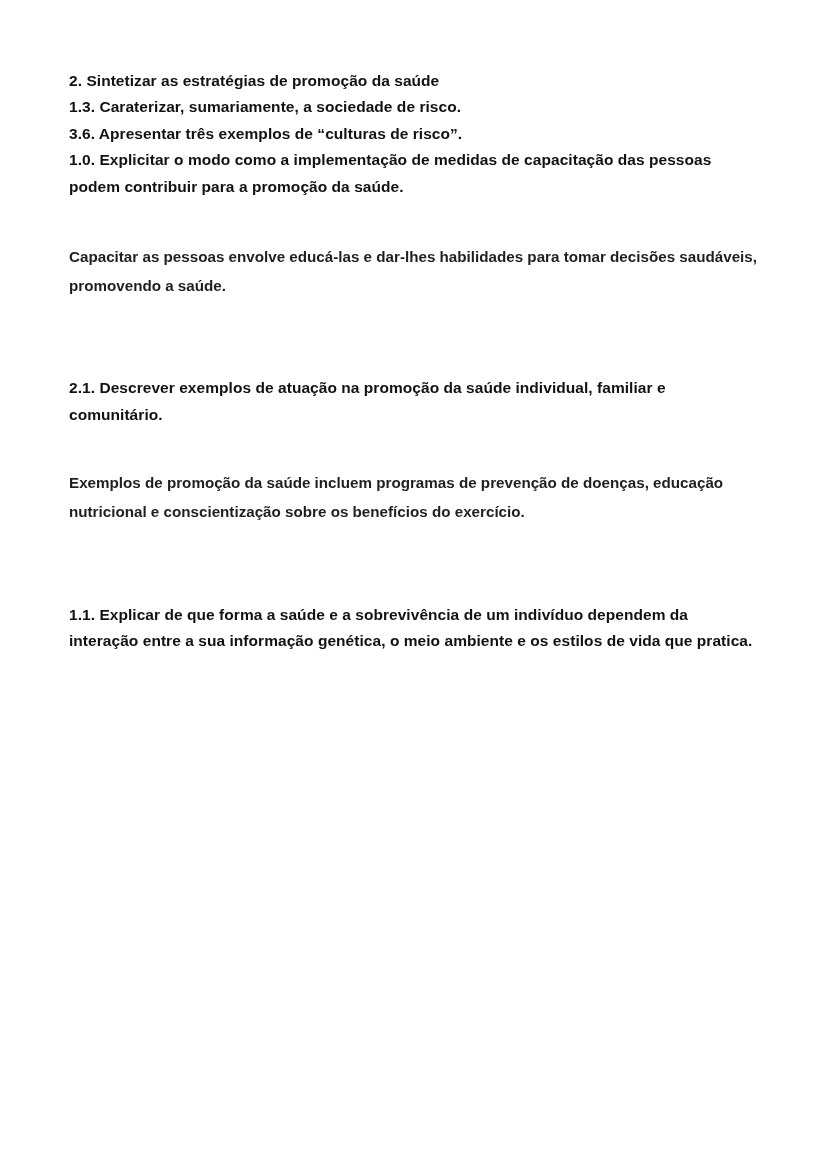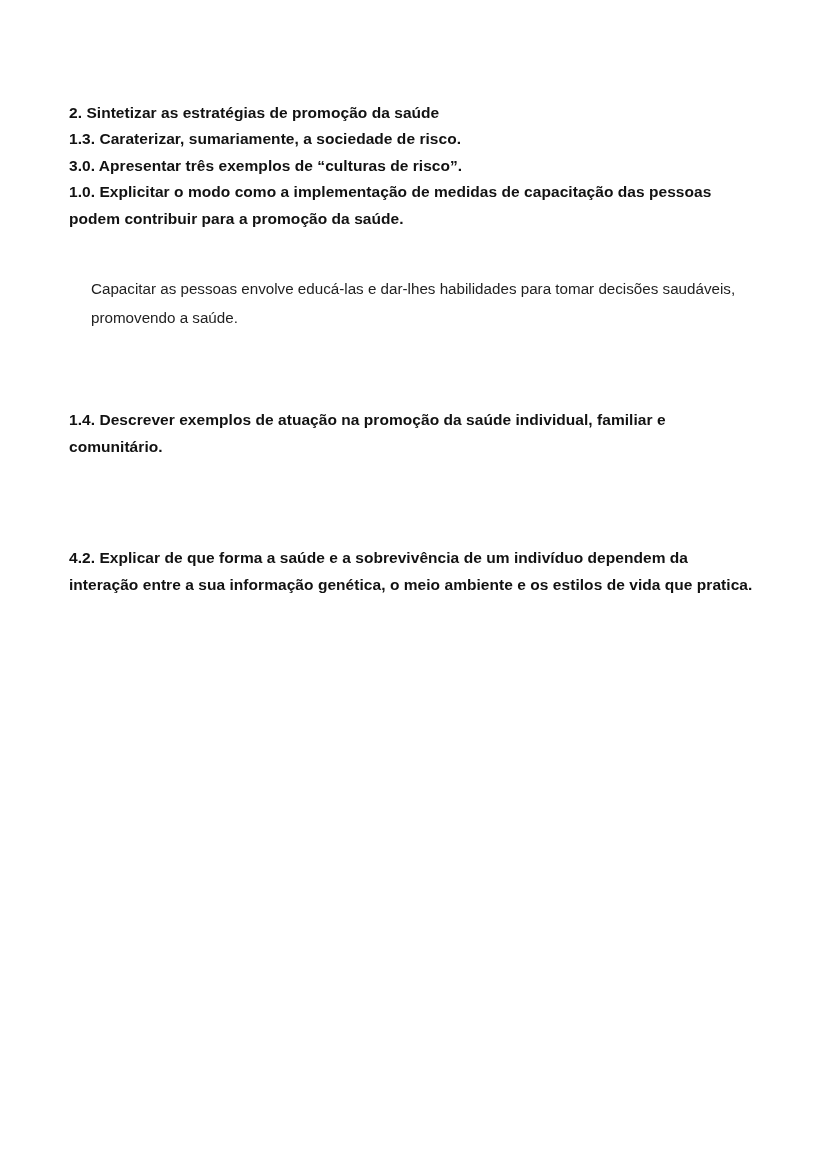--- a/index.html
+++ b/index.html
@@ -13,79 +13,79 @@
     font-family: "Liberation Sans", sans-serif;
     color: #1a1a1a;
     -webkit-font-smoothing: antialiased;
   }
   .page {
     position: relative;
     width: 828px;
     height: 1171px;
     background: #ffffff;
     box-sizing: border-box;
-    padding: 100px 68px 0 69px;
+    padding: 68px 68px 0 69px;
   }
   .block {
     margin: 0;
   }
   .heading-group {
     font-size: 15.5px;
     font-weight: bold;
     line-height: 26.4px;
     letter-spacing: 0.05px;
     color: #121212;
   }
   .heading-group .line {
     display: block;
   }
   .body-para {
     font-size: 15.2px;
-    font-weight: normal;
+    font-weight: bold;
     line-height: 29px;
     color: #1f1f1f;
-    margin-left: 22px;
   }
   .gap-after-heading {
     height: 27px;
   }
   .gap-section {
     height: 60px;
   }
   .gap-small {
     height: 25px;
   }
 </style>
 </head>
 <body>
 
 <div class="page">
 
   <div class="block">
     <div class="heading-group">
       <span class="line">2. Sintetizar as estratégias de promoção da saúde</span>
       <span class="line">1.3. Caraterizar, sumariamente, a sociedade de risco.</span>
-      <span class="line">3.0. Apresentar três exemplos de “culturas de risco”.</span>
+      <span class="line">3.6. Apresentar três exemplos de “culturas de risco”.</span>
       <span class="line">1.0. Explicitar o modo como a implementação de medidas de capacitação das pessoas podem contribuir para a promoção da saúde.</span>
     </div>
     <div class="gap-after-heading"></div>
     <p class="body-para">Capacitar as pessoas envolve educá-las e dar-lhes habilidades para tomar decisões saudáveis, promovendo a saúde.</p>
   </div>
 
   <div class="gap-section"></div>
 
   <div class="block">
     <div class="heading-group">
-      <span class="line">1.4. Descrever exemplos de atuação na promoção da saúde individual, familiar e comunitário.</span>
+      <span class="line">2.1. Descrever exemplos de atuação na promoção da saúde individual, familiar e comunitário.</span>
     </div>
     <div class="gap-small"></div>
+    <p class="body-para">Exemplos de promoção da saúde incluem programas de prevenção de doenças, educação nutricional e conscientização sobre os benefícios do exercício.</p>
   </div>
 
   <div class="gap-section"></div>
 
   <div class="block">
     <div class="heading-group">
-      <span class="line"> 4.2. Explicar de que forma a saúde e a sobrevivência de um indivíduo dependem da interação entre a sua informação genética, o meio ambiente e os estilos de vida que pratica.</span>
+      <span class="line"> 1.1. Explicar de que forma a saúde e a sobrevivência de um indivíduo dependem da interação entre a sua informação genética, o meio ambiente e os estilos de vida que pratica.</span>
     </div>
     <div class="gap-small"></div>
   </div>
 
 </div>
 
 </body></html>

